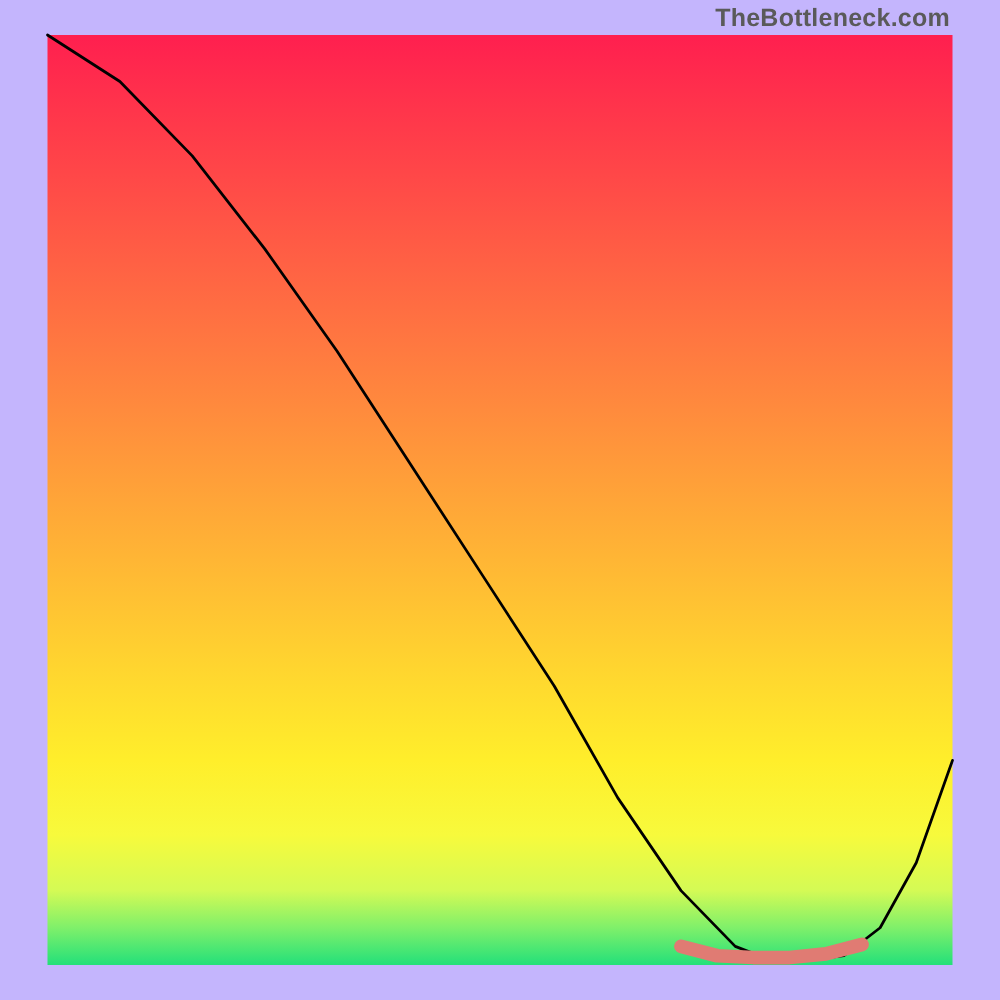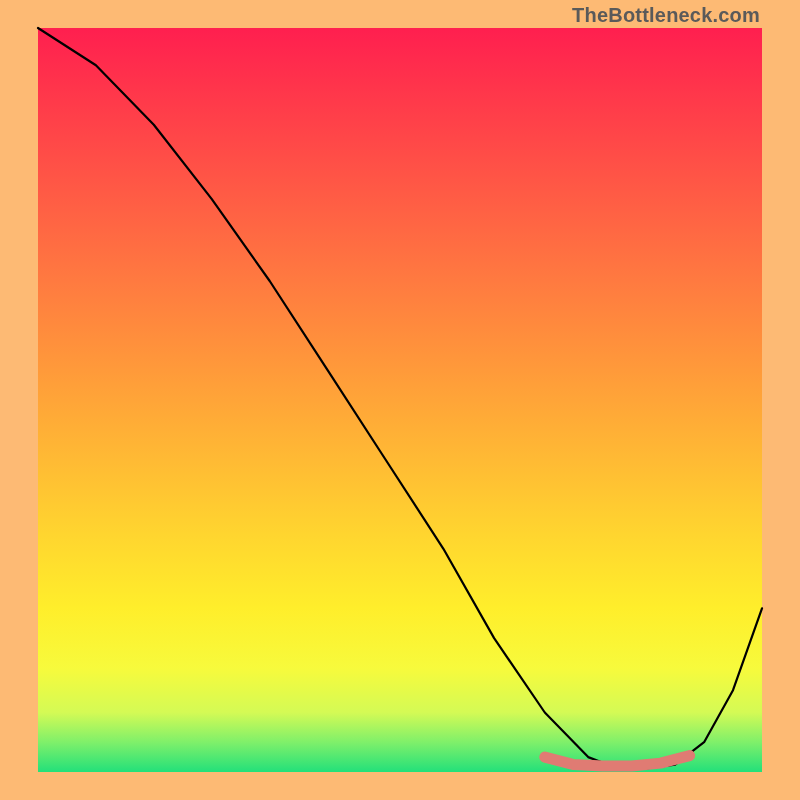--- a/index.html
+++ b/index.html
@@ -8,21 +8,21 @@
     width: 800px;
     height: 800px;
     background: #000;
     overflow: hidden;
     font-family: Arial, Helvetica, sans-serif;
   }
   .frame {
     position: relative;
     width: 800px;
     height: 800px;
-    background: #fdba74;
+    background: #c4b5fd;
   }
   .plot-area {
     position: absolute;
     left: 38px;
     top: 28px;
     width: 724px;
     height: 744px;
     
     background: linear-gradient(
       to bottom,

